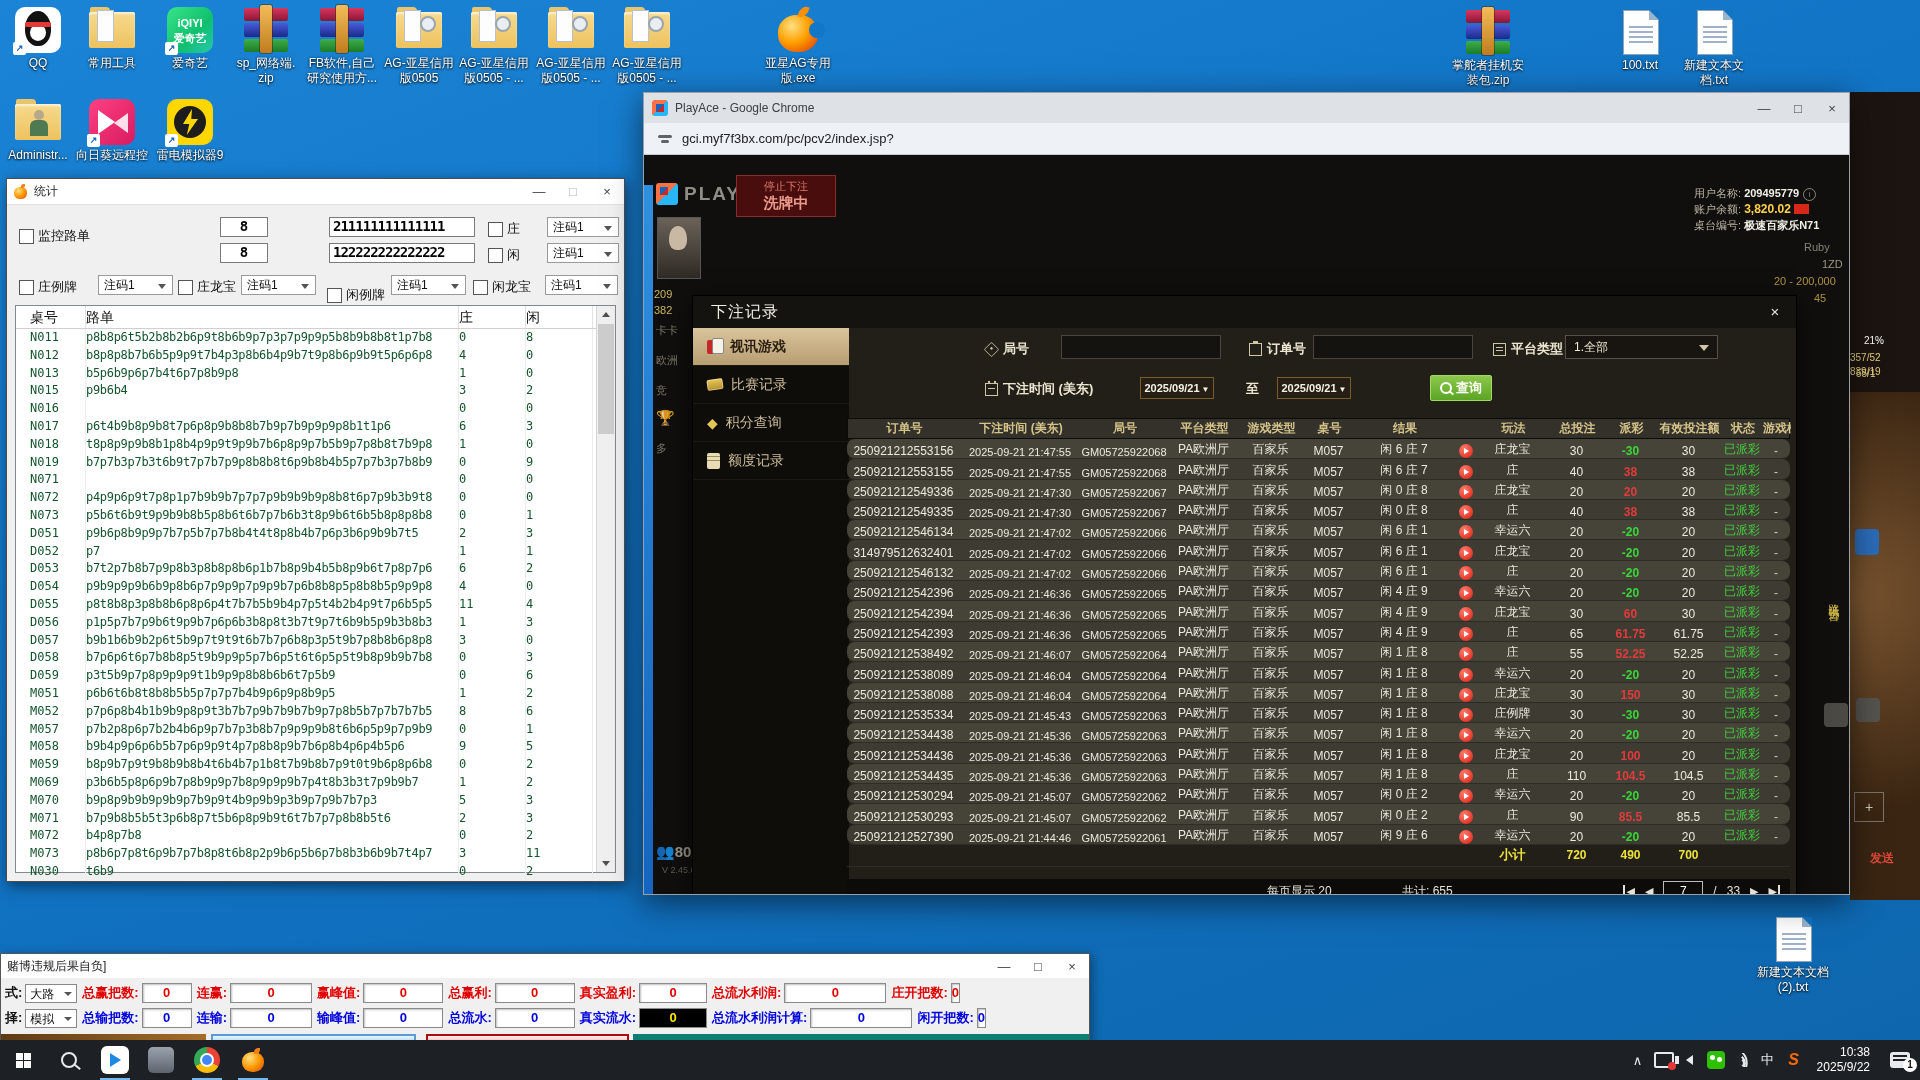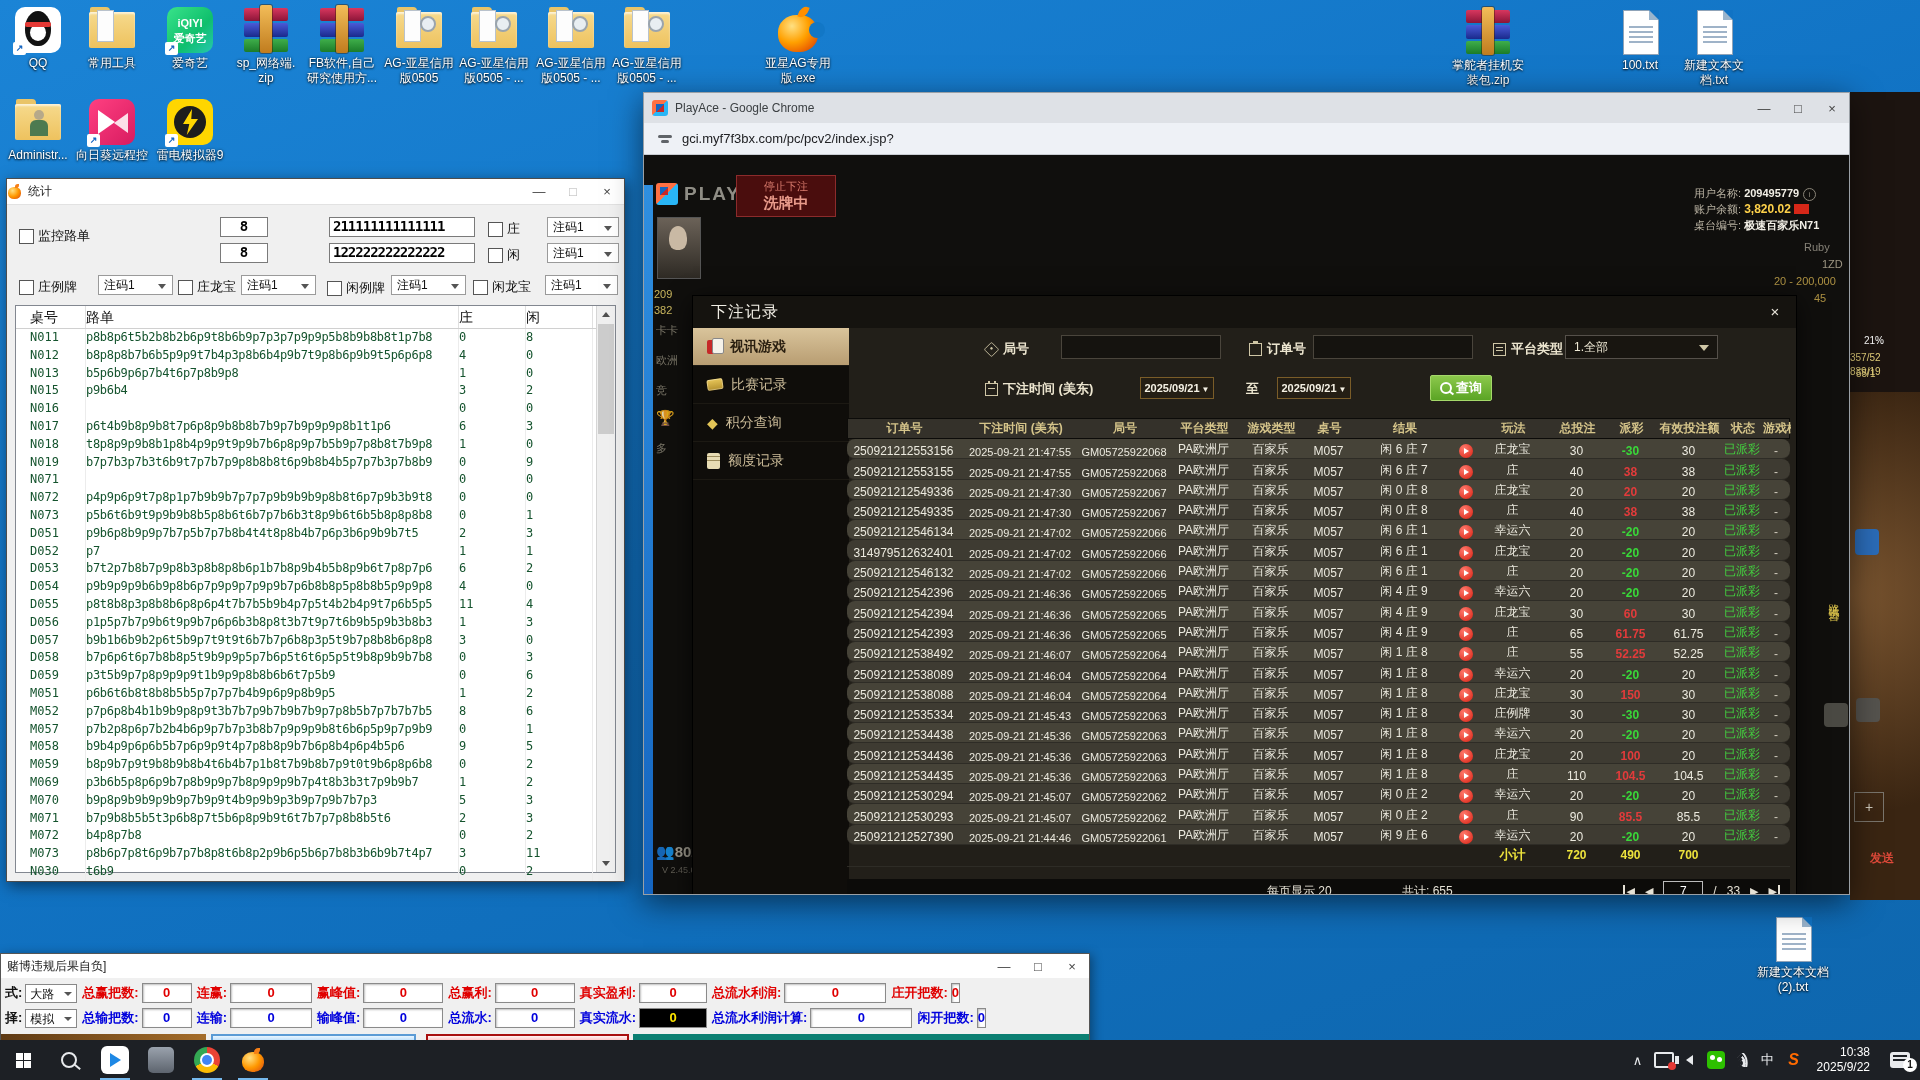--- a/index.html
+++ b/index.html
@@ -60,21 +60,21 @@
   .txtf:after{content:'';position:absolute;left:5px;right:5px;top:12px;height:22px;
     background:repeating-linear-gradient(#fff 0 3px,#9fb3c8 3px 5px);}
 
   
   .winctl{display:flex;align-items:center;}
   .winctl span{width:34px;text-align:center;font-size:13px;color:#444;}
 
   
   #statswin{left:6px;top:178px;width:619px;height:704px;background:#f0f0f0;border:1px solid #4d4d4d;
     box-shadow:2px 4px 14px rgba(0,0,0,.5);box-sizing:border-box;}
-  #statswin .tbar{position:absolute;left:0;top:0;right:0;height:26px;background:#fff;display:flex;align-items:center;border-bottom:1px solid #e2e2e2;box-sizing:border-box;}
+  #statswin .tbar{position:absolute;left:0;top:0;right:0;height:26px;background:#fff;display:flex;align-items:center;padding-left:6px;border-bottom:1px solid #e2e2e2;box-sizing:border-box;}
   #statswin .tbar .ttl{font-size:12px;color:#222;margin-left:6px;}
   .mini-apple{width:15px;height:15px;position:relative;}
   .mini-apple:before{content:'';position:absolute;inset:3px 1px 0 1px;background:radial-gradient(circle at 35% 30%,#ffe082,#ff9800 50%,#d84315);border-radius:46%;}
   .mini-apple:after{content:'';position:absolute;left:8px;top:0;width:4px;height:4px;background:#f57f17;border-radius:70% 0 70% 0;}
   #statswin .tbar .winctl{margin-left:auto;}
   .cb{display:inline-block;width:13px;height:13px;background:#fff;border:1px solid #555;vertical-align:-2px;}
   .slabel{font-size:13px;color:#111;}
   .sinput{position:absolute;background:#fff;border:1px solid #7a7a7a;font-family:"DejaVu Sans Mono",monospace;
     font-weight:bold;color:#000;box-sizing:border-box;}
   .ssel{position:absolute;height:20px;background:#fff;border:1px solid #9a9a9a;font-size:12px;color:#111;
@@ -485,21 +485,21 @@
     <div class="cbrow" style="left:12px;top:99px;">
       <span class="cb"></span>
       <span class="slabel">庄例牌</span>
     </div>
     <div class="ssel" style="left:91px;top:96px;width:75px;"><span>注码1</span></div>
     <div class="cbrow" style="left:171px;top:99px;">
       <span class="cb"></span>
       <span class="slabel">庄龙宝</span>
     </div>
     <div class="ssel" style="left:234px;top:96px;width:75px;"><span>注码1</span></div>
-    <div class="cbrow" style="left:320px;top:100px;">
+    <div class="cbrow" style="left:320px;top:107px;">
       <span class="cb"></span>
       <span class="slabel">闲例牌</span>
     </div>
     <div class="ssel" style="left:384px;top:96px;width:75px;"><span>注码1</span></div>
     <div class="cbrow" style="left:466px;top:99px;">
       <span class="cb"></span>
       <span class="slabel">闲龙宝</span>
     </div>
     <div class="ssel" style="left:538px;top:96px;width:73px;"><span>注码1</span></div>
 

